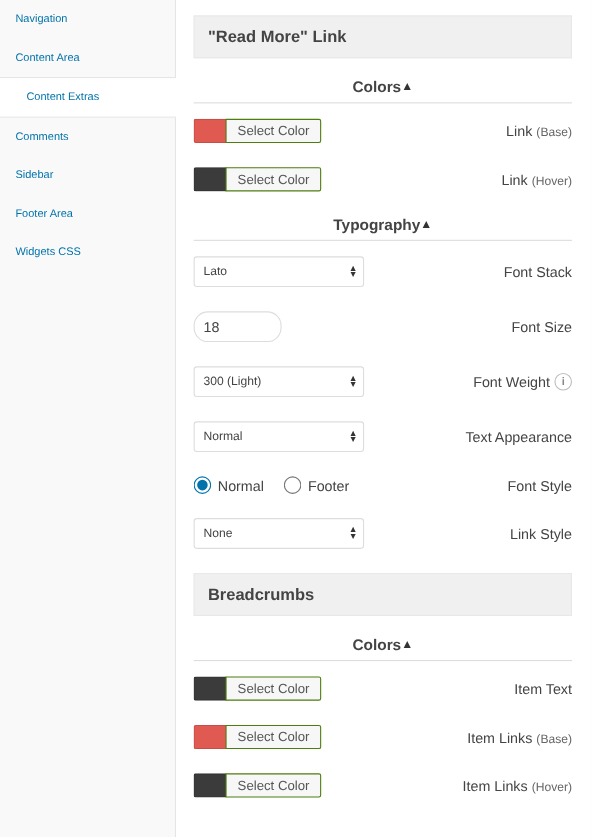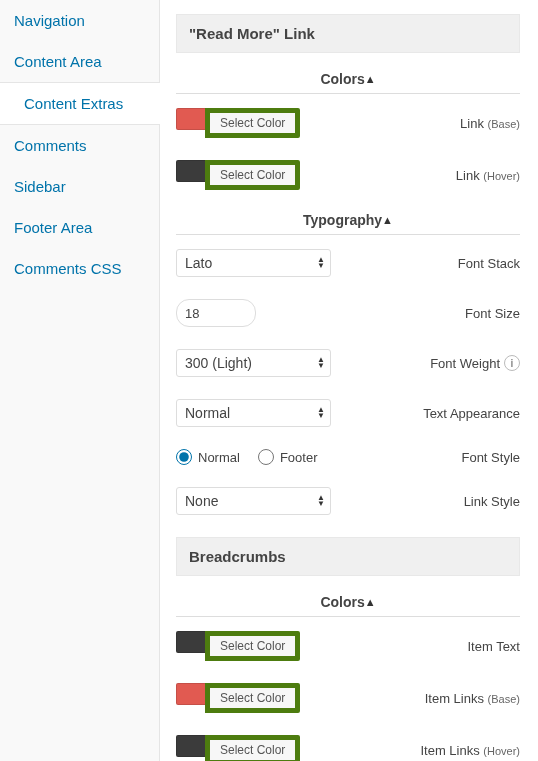--- a/index.html
+++ b/index.html
@@ -1,35 +1,35 @@
 <!DOCTYPE html>
 <html><head>
 <meta charset="utf-8">
 <style>
 * { box-sizing: border-box; margin: 0; padding: 0; }
 body { font-family: -apple-system, "Helvetica Neue", Arial, sans-serif; font-size: 13px; color: #444; background: #f1f1f1; }
 .wrap { display: flex; width: 538px; height: 761px; background: #fff; }
 .sidebar { width: 160px; background: #f9f9f9; border-right: 1px solid #e5e5e5; padding-top: 0; }
-.sidebar-item { padding: 12px 14px; color: #0073aa; cursor: pointer; font-size: 15px; }
+.sidebar-item { padding: 12px 14px; color: #0073aa; cursor: pointer; font-size: 10px; }
 .sidebar-item.active { background: #fff; border-top: 1px solid #e5e5e5; border-bottom: 1px solid #e5e5e5; margin-right: -1px; font-weight: 400; padding-left: 24px; }
 .main { flex: 1; padding: 14px 18px 14px 16px; overflow-y: auto; background: #fff; }
 .section-title { background: #f0f0f0; padding: 10px 12px; font-weight: 600; font-size: 15px; color: #444; margin-bottom: 18px; border: 1px solid #e8e8e8; }
 .subsection { display: flex; justify-content: center; align-items: center; border-bottom: 1px solid #ddd; padding-bottom: 6px; margin-bottom: 14px; }
 .subsection-title { font-weight: 600; font-size: 14px; color: #444; }
 .triangle { font-size: 11px; color: #333; cursor: pointer; user-select: none; }
 .row { display: flex; align-items: center; justify-content: space-between; margin-bottom: 22px; }
 .swatch { width: 30px; height: 22px; border: 1px solid rgba(0,0,0,0.12); border-radius: 2px 0 0 2px; }
 .swatch.red { background: #e15a51; }
 .swatch.dark { background: #3b3b3b; }
-.btn { background: #f7f7f7; border: 5px solid #4d7c0f; border-radius: 0 2px 2px 0; padding: 3px 10px; font-size: 12px; color: #555; cursor: pointer; margin-left: -1px; position: relative; z-index: 1; }
+.btn { background: #f7f7f7; border: 1px solid #4d7c0f; border-radius: 0 2px 2px 0; padding: 3px 10px; font-size: 12px; color: #555; cursor: pointer; margin-left: -1px; position: relative; z-index: 1; }
 .btn-wrap .swatch { border-right: none; }
 .btn-wrap { display: inline-flex; align-items: stretch; }
 .row-label { font-size: 13px; color: #444; }
 .row-label .sub { font-size: 11px; color: #666; }
-.select { width: 155px; height: 28px; border: 1px solid #ddd; border-radius: 3px; padding: 0 8px; font-size: 14px; color: #444; background: #fff; appearance: none; position: relative; }
+.select { width: 155px; height: 28px; border: 1px solid #ddd; border-radius: 3px; padding: 0 8px; font-size: 11px; color: #444; background: #fff; appearance: none; position: relative; }
 .select-wrap { position: relative; display: inline-block; }
 .select-wrap::after { content: ""; position: absolute; right: 8px; top: 50%; transform: translateY(-50%); width: 0; height: 0; pointer-events: none; }
 .select-arrows { position: absolute; right: 6px; top: 50%; transform: translateY(-50%); display: flex; flex-direction: column; line-height: 6px; font-size: 8px; color: #333; pointer-events: none; }
 .input { width: 80px; height: 28px; border: 1px solid #ddd; border-radius: 13px; padding: 0 8px; font-size: 13px; color: #444; }
 .radio-group { display: flex; gap: 18px; align-items: center; }
 .radio-label { display: flex; align-items: center; gap: 6px; font-size: 13px; color: #444; }
 .radio-label input { width: 16px; height: 16px; accent-color: #0073aa; }
 .hint-icon { display: inline-flex; width: 16px; height: 16px; border: 1px solid #bbb; border-radius: 50%; align-items: center; justify-content: center; font-size: 10px; color: #888; margin-left: 4px; font-weight: 600; }
 .label-with-icon { display: flex; align-items: center; }
 </style>
@@ -37,21 +37,21 @@
 <body>
 
 <div class="wrap">
   <div class="sidebar">
     <div class="sidebar-item">Navigation</div>
     <div class="sidebar-item">Content Area</div>
     <div class="sidebar-item active">Content Extras</div>
     <div class="sidebar-item">Comments</div>
     <div class="sidebar-item">Sidebar</div>
     <div class="sidebar-item">Footer Area</div>
-    <div class="sidebar-item">Comments CSS</div>
+    <div class="sidebar-item">Widgets CSS</div>
   </div>
 
   <div class="main">
 
     <div class="section-title">"Read More" Link</div>
 
     <div class="subsection">
       <span class="subsection-title">Colors</span>
       <span class="triangle">▲</span>
     </div>

